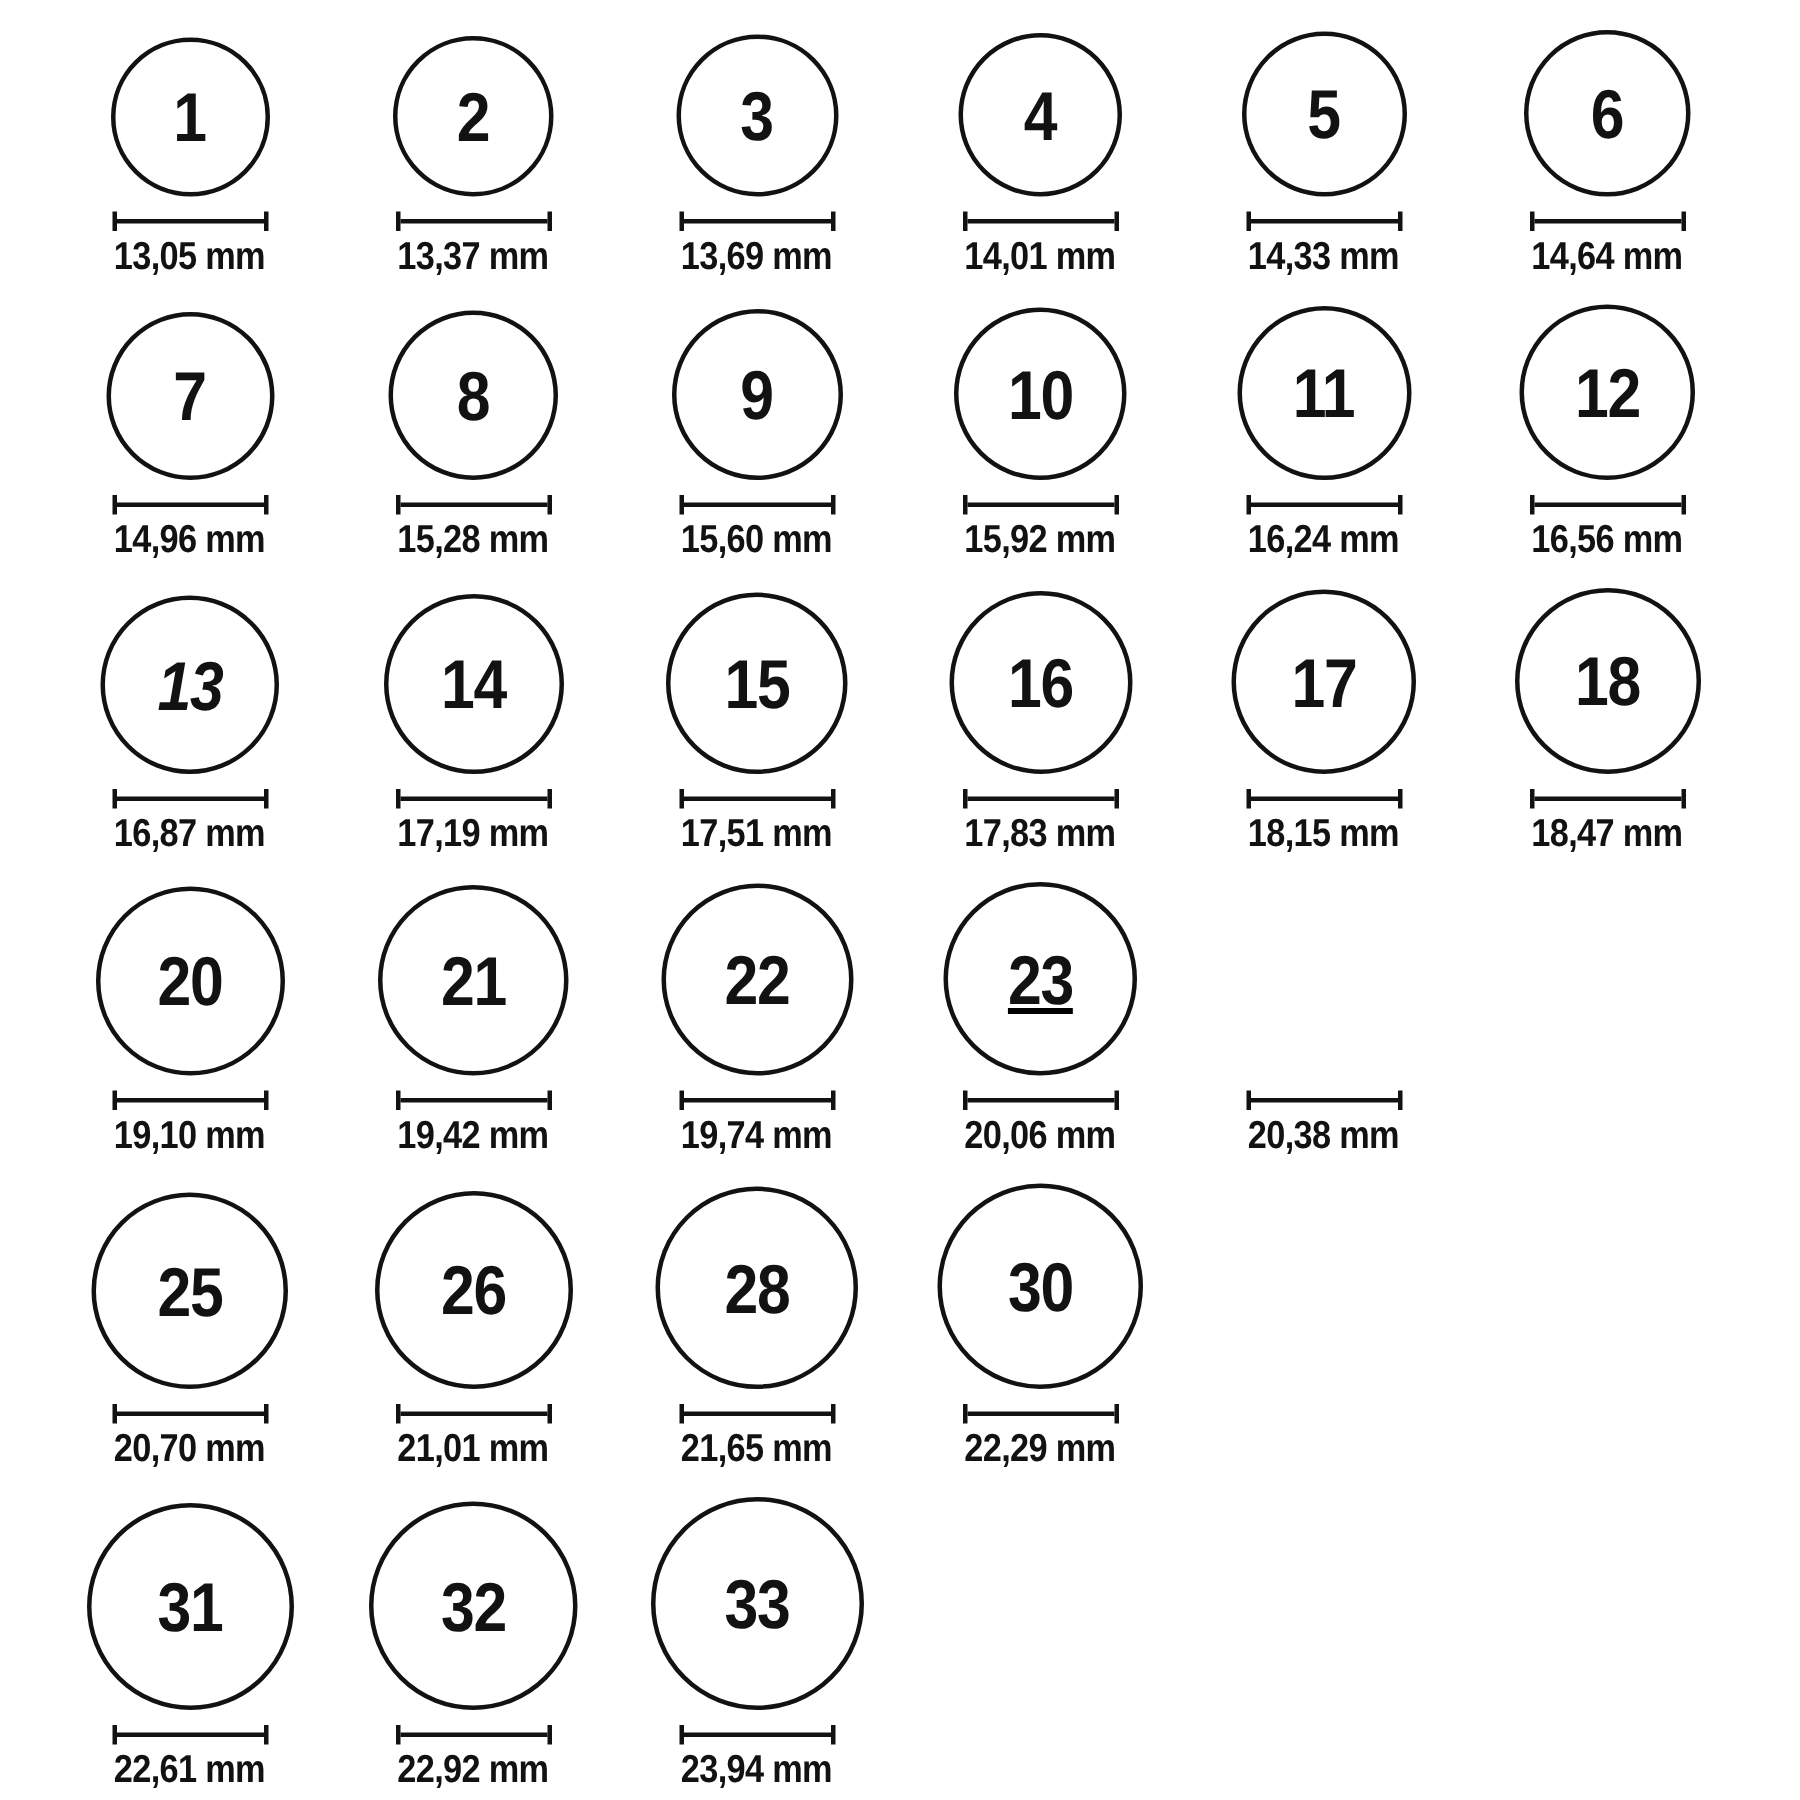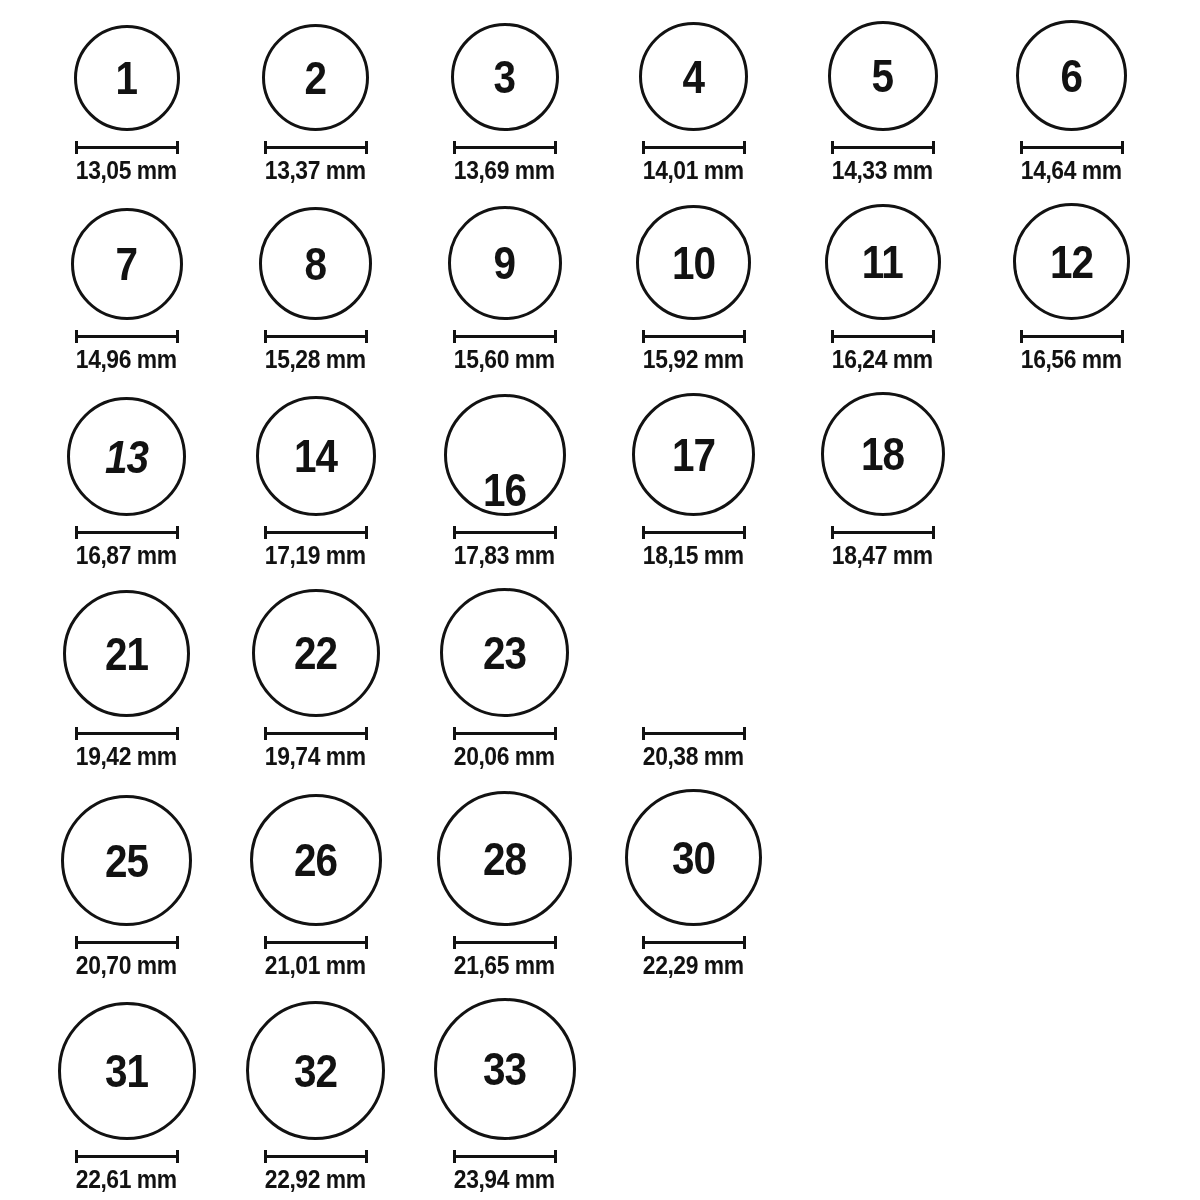--- a/index.html
+++ b/index.html
@@ -232,21 +232,32 @@
           <span class="num">14</span>
         </div>
         <div class="ruler">
           <div class="tick"></div>
           <div class="rline"></div>
           <div class="tick"></div>
         </div>
         <div class="dlabel">17,19 mm</div>
       </div>
       <div class="cell">
-        <div class="circle" style="width: 122px; height: 122px; align-items: flex-end;">
+        <div class="circle" style="width: 121px; height: 121px;">
+          <span class="num">15</span>
+        </div>
+        <div class="ruler">
+          <div class="tick"></div>
+          <div class="rline"></div>
+          <div class="tick"></div>
+        </div>
+        <div class="dlabel">17,51 mm</div>
+      </div>
+      <div class="cell">
+        <div class="circle" style="width: 122px; height: 122px;">
           <span class="num">16</span>
         </div>
         <div class="ruler">
           <div class="tick"></div>
           <div class="rline"></div>
           <div class="tick"></div>
         </div>
         <div class="dlabel">17,83 mm</div>
       </div>
       <div class="cell">
@@ -267,20 +278,31 @@
         <div class="ruler">
           <div class="tick"></div>
           <div class="rline"></div>
           <div class="tick"></div>
         </div>
         <div class="dlabel">18,47 mm</div>
       </div>
     </div>
     <div class="row">
       <div class="cell">
+        <div class="circle" style="width: 126px; height: 126px;">
+          <span class="num">20</span>
+        </div>
+        <div class="ruler">
+          <div class="tick"></div>
+          <div class="rline"></div>
+          <div class="tick"></div>
+        </div>
+        <div class="dlabel">19,10 mm</div>
+      </div>
+      <div class="cell">
         <div class="circle" style="width: 127px; height: 127px;">
           <span class="num">21</span>
         </div>
         <div class="ruler">
           <div class="tick"></div>
           <div class="rline"></div>
           <div class="tick"></div>
         </div>
         <div class="dlabel">19,42 mm</div>
       </div>
@@ -289,21 +311,21 @@
           <span class="num">22</span>
         </div>
         <div class="ruler">
           <div class="tick"></div>
           <div class="rline"></div>
           <div class="tick"></div>
         </div>
         <div class="dlabel">19,74 mm</div>
       </div>
       <div class="cell">
-        <div class="circle" style="width: 129px; height: 129px;">
+        <div class="circle" style="width: 129px; height: 129px; text-decoration: underline;">
           <span class="num">23</span>
         </div>
         <div class="ruler">
           <div class="tick"></div>
           <div class="rline"></div>
           <div class="tick"></div>
         </div>
         <div class="dlabel">20,06 mm</div>
       </div>
       <div class="cell">

